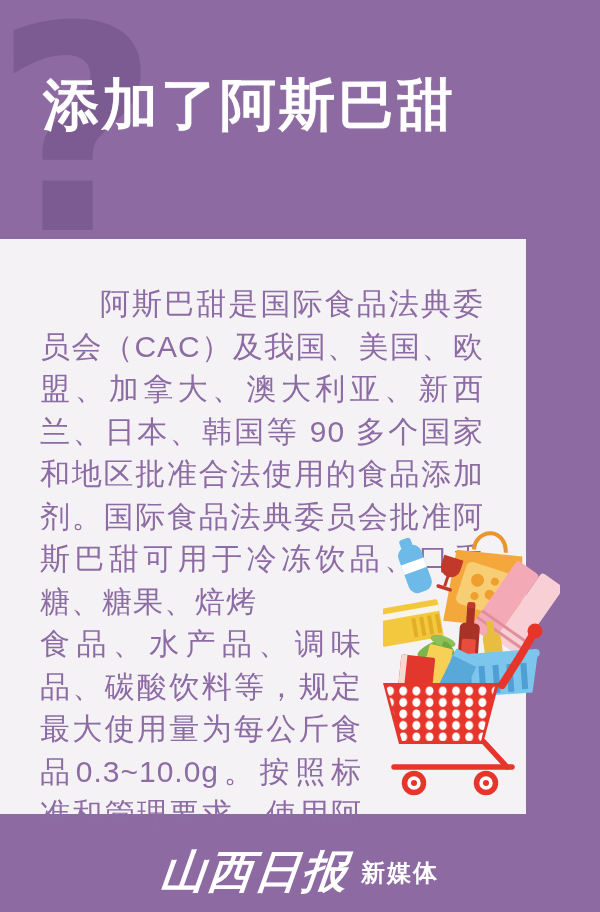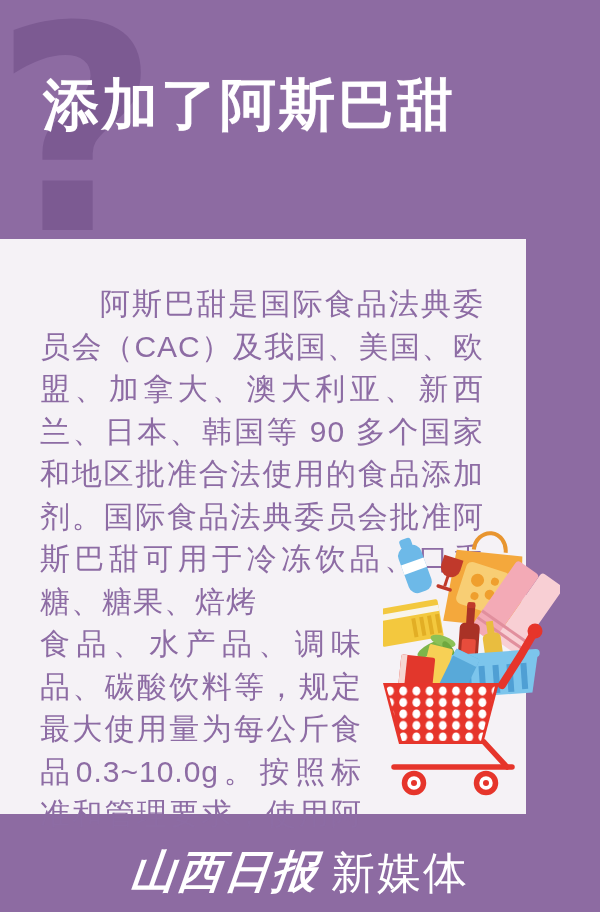--- a/index.html
+++ b/index.html
@@ -75,22 +75,22 @@
     color:var(--title-white);
     font-family:"DejaVu Serif","Liberation Serif",serif;
     font-style:italic;font-weight:bold;
     font-size:45px;line-height:1;
     transform:skewX(-6deg);
     letter-spacing:2px;
     white-space:nowrap;
   }
   .logo-suffix{
     color:var(--title-white);
-    font-weight:normal;
-    font-size:44px;line-height:1;
+    font-weight:bold;
+    font-size:24px;line-height:1;
     letter-spacing:2px;
     white-space:nowrap;
     padding-top:4px;
   }
 </style>
 </head>
 <body>
 
 <div class="poster">
 

